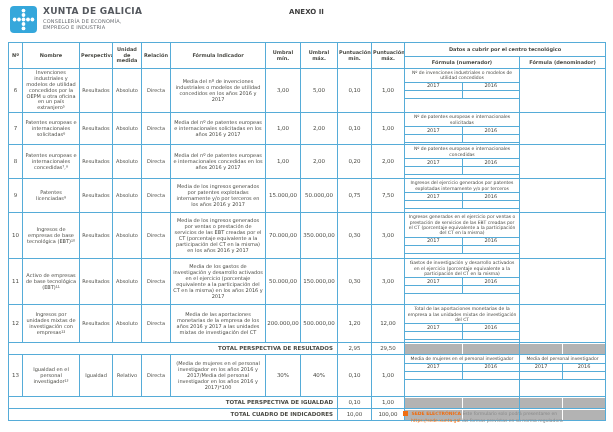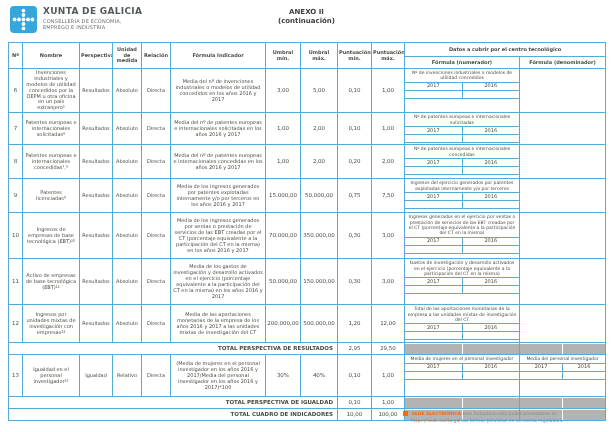--- a/index.html
+++ b/index.html
@@ -73,21 +73,20 @@
       <div class="brand-title">XUNTA DE GALICIA</div>
       <div class="brand-dept">
         <div>CONSELLERÍA DE ECONOMÍA,</div>
         <div>EMPREGO E INDUSTRIA</div>
       </div>
     </div>
   </div>
 
   <div class="annex">
     <div>ANEXO II</div>
-    <div>(continuación)</div>
   </div>
 
   <table class="ind">
     <colgroup>
       <col style="width:14px">
         <col style="width:57px">
         <col style="width:33px">
         <col style="width:29px">
       <col style="width:29px">
         <col style="width:95px">

